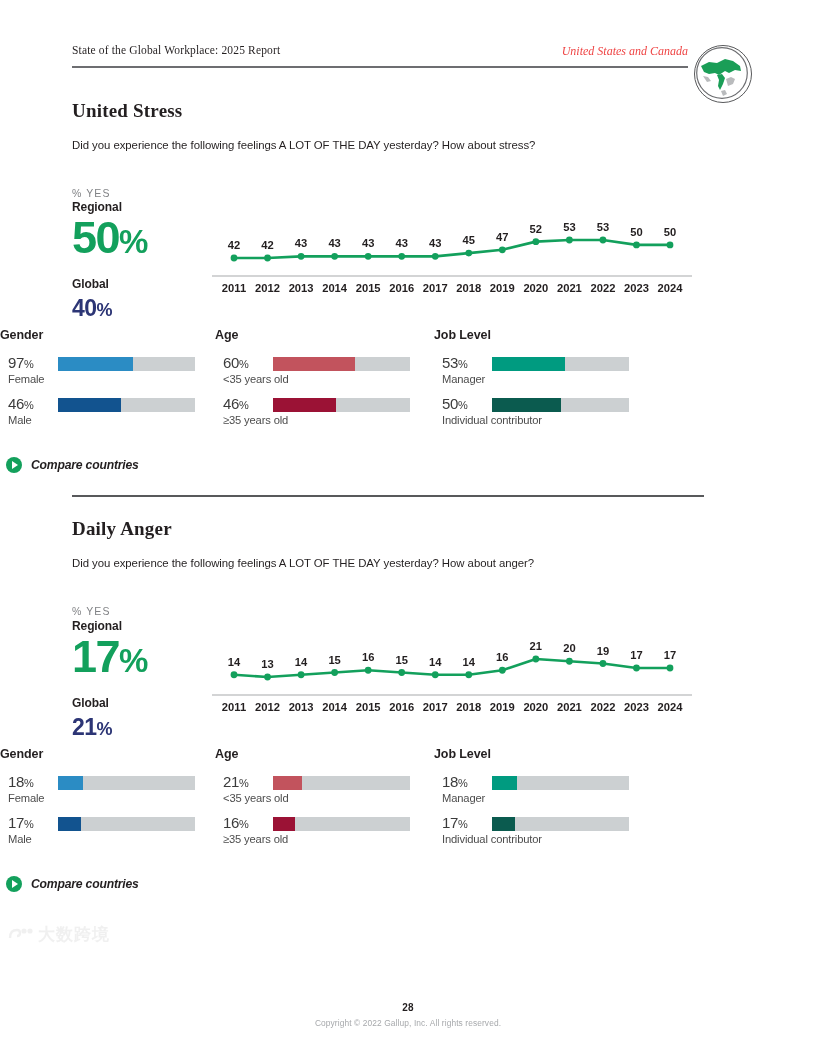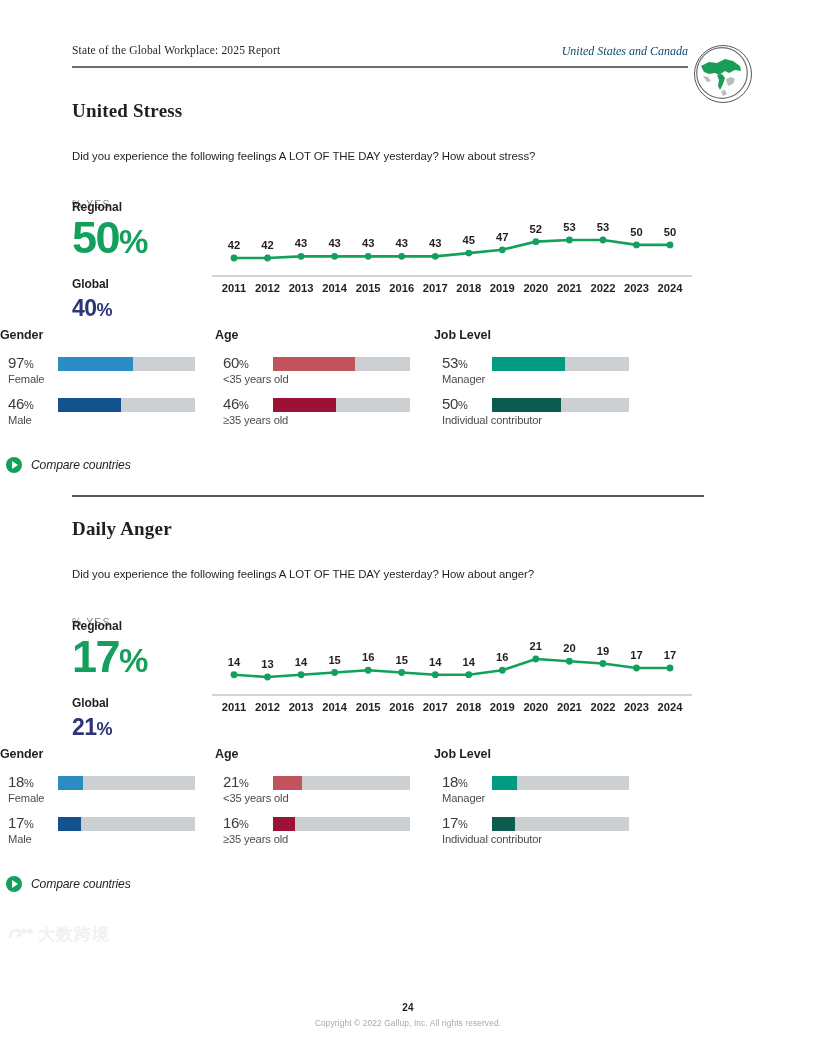--- a/index.html
+++ b/index.html
@@ -37,21 +37,21 @@
     font-size: 11.5px;
     letter-spacing: .15px;
     color: #231f20;
   }
   .hdr-right {
     position: absolute;
     right: 0; top: 0;
     font-family: "Liberation Serif", serif;
     font-style: italic;
     font-size: 12px;
-    color: #0c4a6e;
+    color: #ef4444;
     white-space: nowrap;
     text-align: center;
   }
   .hdr-rule {
     position: absolute;
     left: 0;
     top: 22px;
     width: 616px;
     height: 2px;
     background: #6d6e71;
@@ -74,21 +74,21 @@
   .sec-title {
     font-family: "Liberation Serif", serif;
     font-weight: bold;
     font-size: 19px;
     letter-spacing: .2px;
     margin: 0;
   }
   .sec-question {
     font-size: 11.4px;
     color: #231f20;
-    margin-top: 28px;
+    margin-top: 17px;
     letter-spacing: -0.05px;
   }
   .sec-yes {
     font-size: 10.5px;
     letter-spacing: 1.1px;
     color: #808285;
     margin-top: 36px;
   }
 
   
@@ -199,21 +199,21 @@
     content: "";
     position: absolute;
     left: 6px; top: 4px;
     border-left: 6px solid #ffffff;
     border-top: 4px solid transparent;
     border-bottom: 4px solid transparent;
   }
   .compare-label {
     font-size: 12.2px;
     font-style: italic;
-    font-weight: normal;
+    font-weight: bold;
     color: #231f20;
     letter-spacing: -.2px;
   }
 
   
   .divider {
     position: absolute;
     left: 72px;
     width: 632px;
     height: 1.6px;
@@ -519,21 +519,21 @@
       </div>
     </div>
   </div>
 
   <div class="section compare" style="top:876px;">
     <span class="play-icon"></span>
     <span class="compare-label">Compare countries</span>
   </div>
 
   <div class="footer" style="top:1002px;">
-    <div class="page-num">24</div>
+    <div class="page-num">28</div>
     <div class="copyright">Copyright © 2022 Gallup, Inc. All rights reserved.</div>
   </div>
 
   <div class="watermark">
     <svg width="26" height="18" viewBox="0 0 26 18">
       <path d="M2 12 Q2 4 9 4 Q12 4 12 7 Q12 10 9 10" fill="none" stroke="#e2e2e2" stroke-width="2.4"></path>
       <circle cx="16" cy="5" r="2.6" fill="#e2e2e2"></circle>
       <circle cx="22" cy="5" r="2.6" fill="#e2e2e2"></circle>
     </svg>
     <span class="wm-text">大数跨境</span>

